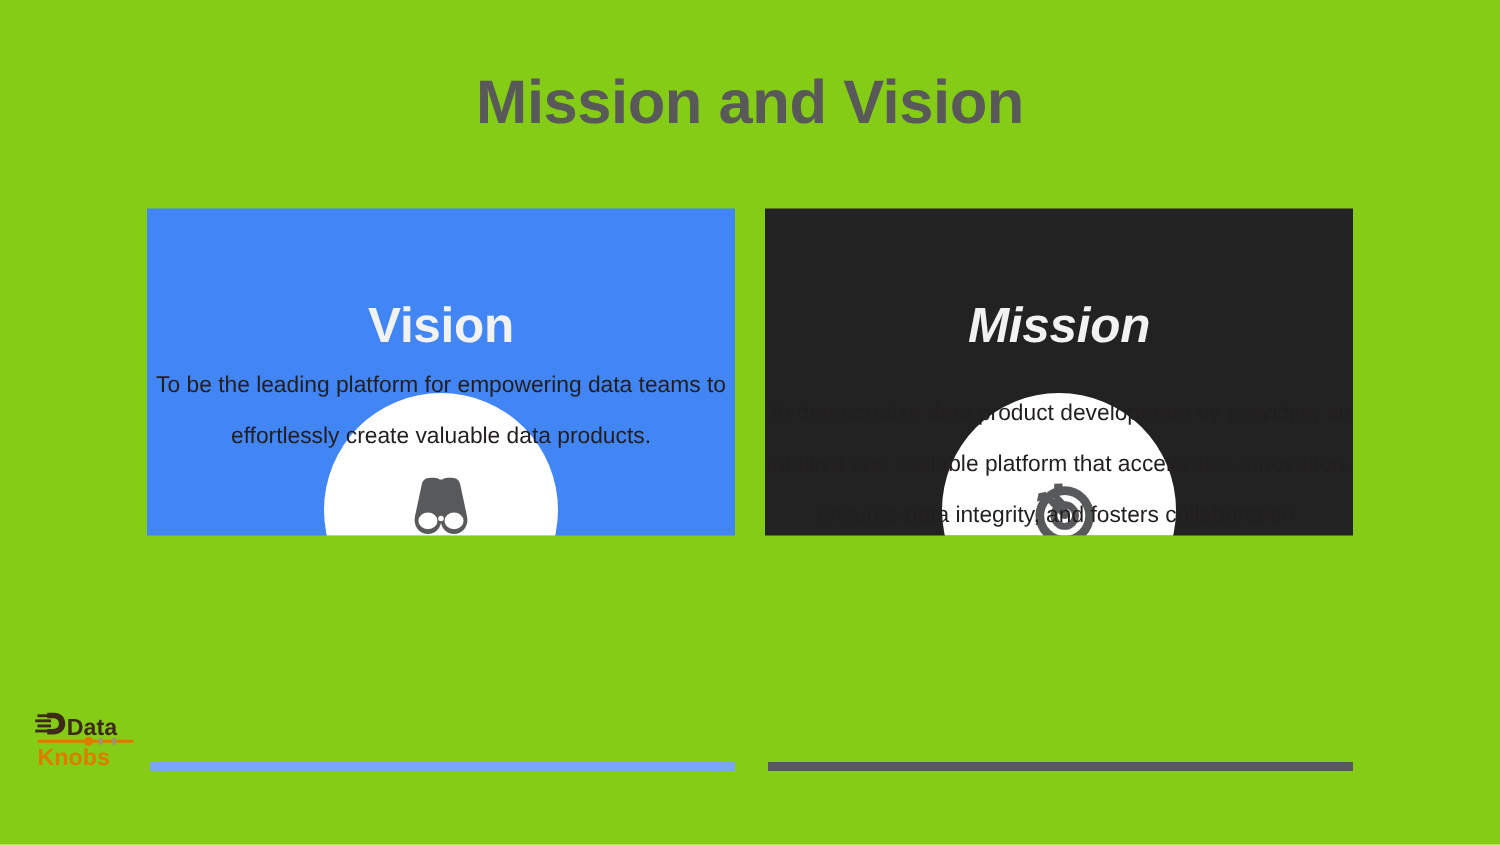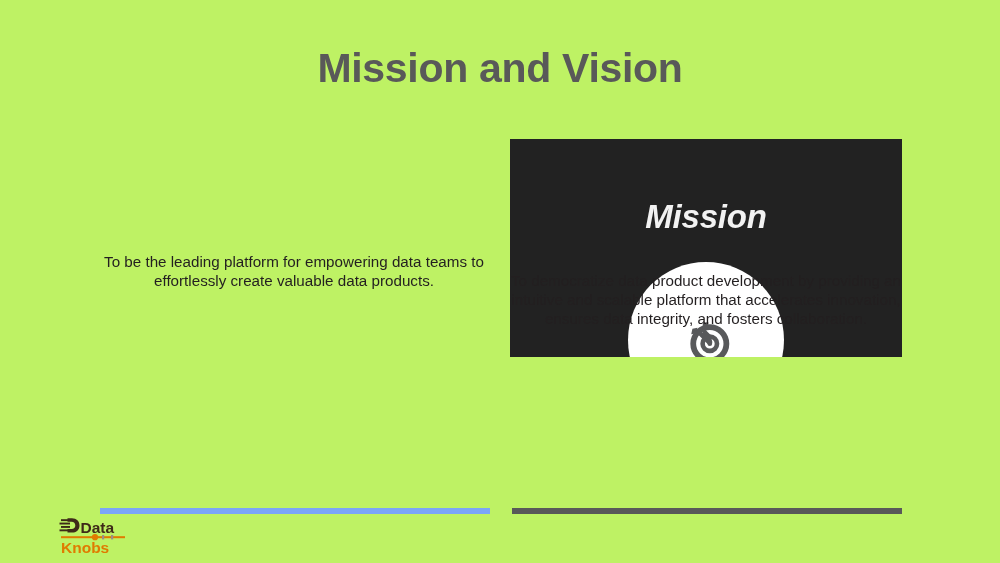--- a/index.html
+++ b/index.html
@@ -10,21 +10,21 @@
   body {
     width: 1000px;
     height: 563px;
     font-family: "Liberation Sans", sans-serif;
     overflow: hidden;
   }
   #slide {
     position: relative;
     width: 1000px;
     height: 563px;
-    background: #bef264;
+    background: #84cc16;
   }
 
   
   #page-title {
     position: absolute;
     left: 0;
     top: 40px;
     width: 1000px;
     text-align: center;
     font-size: 41px;
@@ -82,25 +82,25 @@
     margin-left: -29px;
     top: 49px;
     width: 58px;
     height: 58px;
     display: block;
   }
 
   
   .card-body {
     position: absolute;
-    top: 252px;
+    top: 240px;
     width: 392px;
     text-align: center;
     font-size: 15.2px;
-    line-height: 19px;
+    line-height: 34px;
     color: #231f20;
   }
   #body-vision  { left: 98px;  }
   #body-mission { left: 510px; }
 
   
   .accent-bar {
     position: absolute;
     top: 508px;
     height: 6px;
@@ -113,34 +113,50 @@
   #accent-bar-mission {
     left: 512px;
     width: 390px;
     background: #595959;
   }
 
   
   #logo {
     position: absolute;
     left: 23px;
-    top: 516px;
+    top: 473px;
     width: 72px;
     height: 40px;
-    margin-left: 36px;
   }
   #logo svg { display: block; width: 72px; height: 40px; }
 </style>
 </head>
 <body>
 
 <div id="slide">
 
   <div id="page-title" style="color: rgb(89, 89, 89);">Mission and Vision</div>
 
+  <div class="column" id="column-vision">
+    <div class="card" id="card-vision" style="background: rgb(66, 133, 244);">
+      <div class="card-title" style="color: rgb(242, 242, 242);">Vision</div>
+      <div class="icon-disc">
+        <svg viewBox="0 0 64 64" aria-hidden="true">
+          <g fill="#58595B">
+            <path d="M27.5 9.5h9v10h-9z"></path>
+            <path d="M24.6 8.2c-4.4 0-6.2 2.0-6.8 5.2L13.0 36.0c-0.3 1.5-0.4 2.5-0.4 3.6 0 5.6 4.4 10.1 9.8 10.1 5.4 0 9.8-4.5 9.8-10.1V13.4c0-3.2-1.6-5.2-5.2-5.2z"></path>
+            <path d="M39.4 8.2c4.4 0 6.2 2.0 6.8 5.2L51.0 36.0c0.3 1.5 0.4 2.5 0.4 3.6 0 5.6-4.4 10.1-9.8 10.1-5.4 0-9.8-4.5-9.8-10.1V13.4c0-3.2 1.6-5.2 5.2-5.2z"></path>
+          </g>
+          <circle cx="32" cy="38.2" r="2.0" fill="#ffffff"></circle>
+          <ellipse cx="22.4" cy="40.0" rx="7.0" ry="6.1" fill="#ffffff"></ellipse>
+          <ellipse cx="41.6" cy="40.0" rx="7.0" ry="6.1" fill="#ffffff"></ellipse>
+        </svg>
+      </div>
+    </div>
+  </div>
 
   <div class="card-body" id="body-vision" style="color: rgb(35, 31, 32);">To be the leading platform for empowering data teams to effortlessly create valuable data products.</div>
 
   <div class="accent-bar" id="accent-bar-vision" style="background: rgb(123, 166, 247);"></div>
 
   <div class="column" id="column-mission">
     <div class="card" id="card-mission" style="background: rgb(34, 34, 34);">
       <div class="card-title" style="color: rgb(242, 242, 242);">Mission</div>
       <div class="icon-disc">
         <svg viewBox="0 0 64 64" aria-hidden="true">

